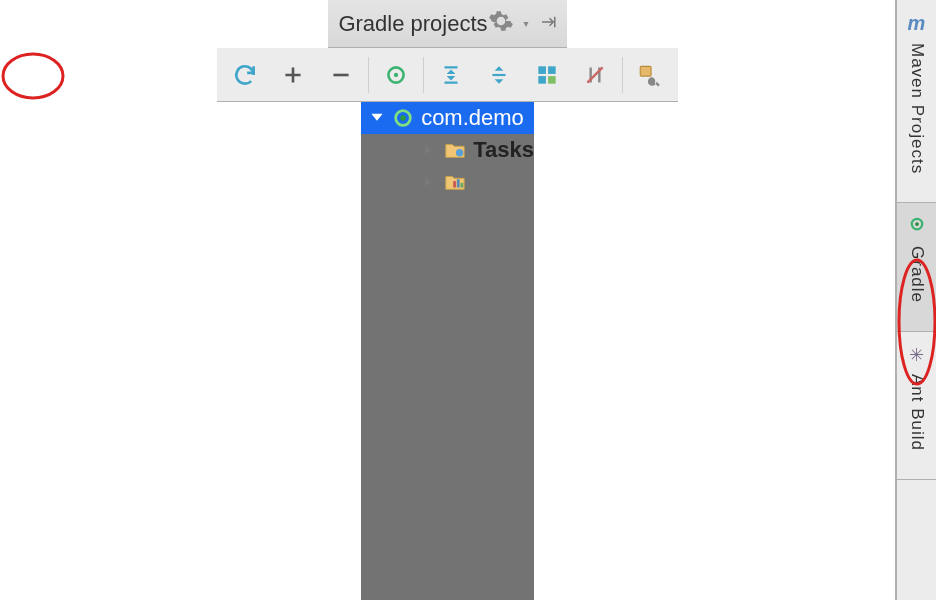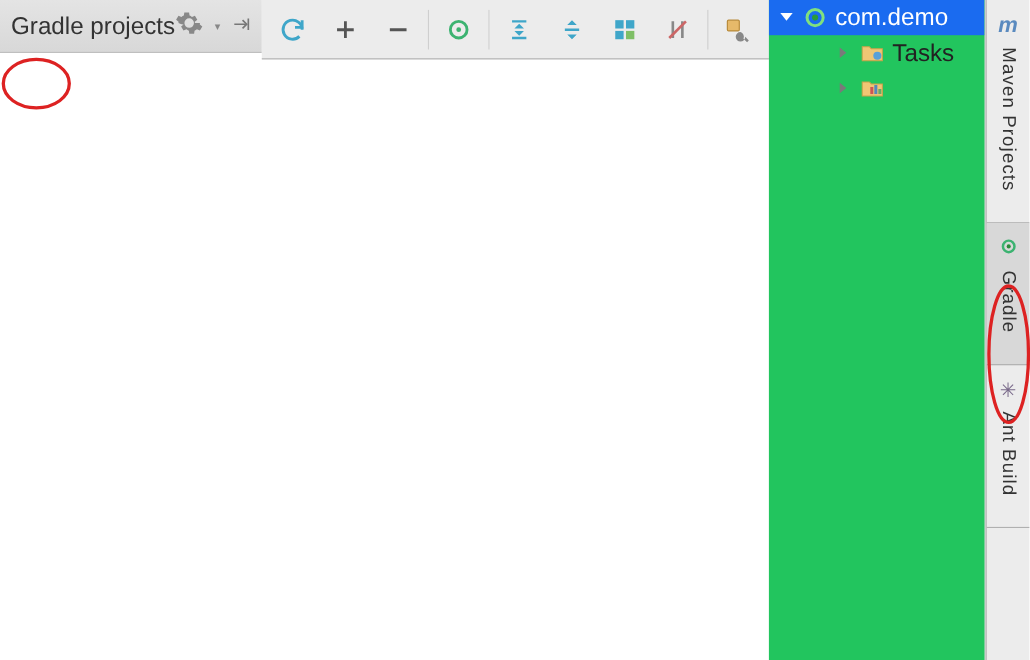--- a/index.html
+++ b/index.html
@@ -1,19 +1,19 @@
 <!DOCTYPE html>
 <html><head>
 <meta charset="utf-8">
 <style>
   * { box-sizing: border-box; margin: 0; padding: 0; }
   html, body { width: 936px; height: 600px; font-family: "Helvetica Neue", Arial, sans-serif; }
   body { display: flex; background: #fff; }
 
-  .main-panel { flex: 1; display: flex; flex-direction: row; border-right: 1px solid #b0b0b0; }
+  .main-panel { flex: 1; display: flex; flex-direction: column; border-right: 1px solid #b0b0b0; align-items: center; }
 
   .header {
     display: flex; align-items: center; justify-content: space-between;
     background: linear-gradient(to bottom, #e4e4e4, #d8d8d8);
     border-bottom: 1px solid #b0b0b0;
     height: 48px;
     padding: 0 10px 0 10px;
     font-size: 22px;
     color: #333;
   }
@@ -27,36 +27,36 @@
     padding: 0 4px;
   }
   .toolbar-btn {
     width: 48px; height: 100%;
     display: flex; align-items: center; justify-content: center;
     cursor: pointer;
   }
   .toolbar-sep { width: 1px; height: 36px; background: #cfcfcf; margin: 0 3px; }
 
   .tree-area {
-    flex: 1; background: #22c55e; overflow: auto;
+    flex: 1; background: #737373; overflow: auto;
   }
 
   .tree-row {
     display: flex; align-items: center;
     height: 32px;
     font-size: 22px;
     padding-left: 8px;
     gap: 6px;
     cursor: pointer;
   }
   .row-root {
     background: #1a6bf0;
     color: #fff;
   }
-  .row-child { padding-left: 60px; color: #222; }
+  .row-child { padding-left: 60px; color: #222; font-weight: bold; }
 
   .twist { width: 16px; display: inline-flex; justify-content: center; }
   .twist-down svg { fill: #fff; }
   .twist-right svg { fill: #7a7a7a; }
 
   .folder-icon {
     width: 24px; height: 24px;
     display: inline-flex; align-items: center; justify-content: center;
   }
 

